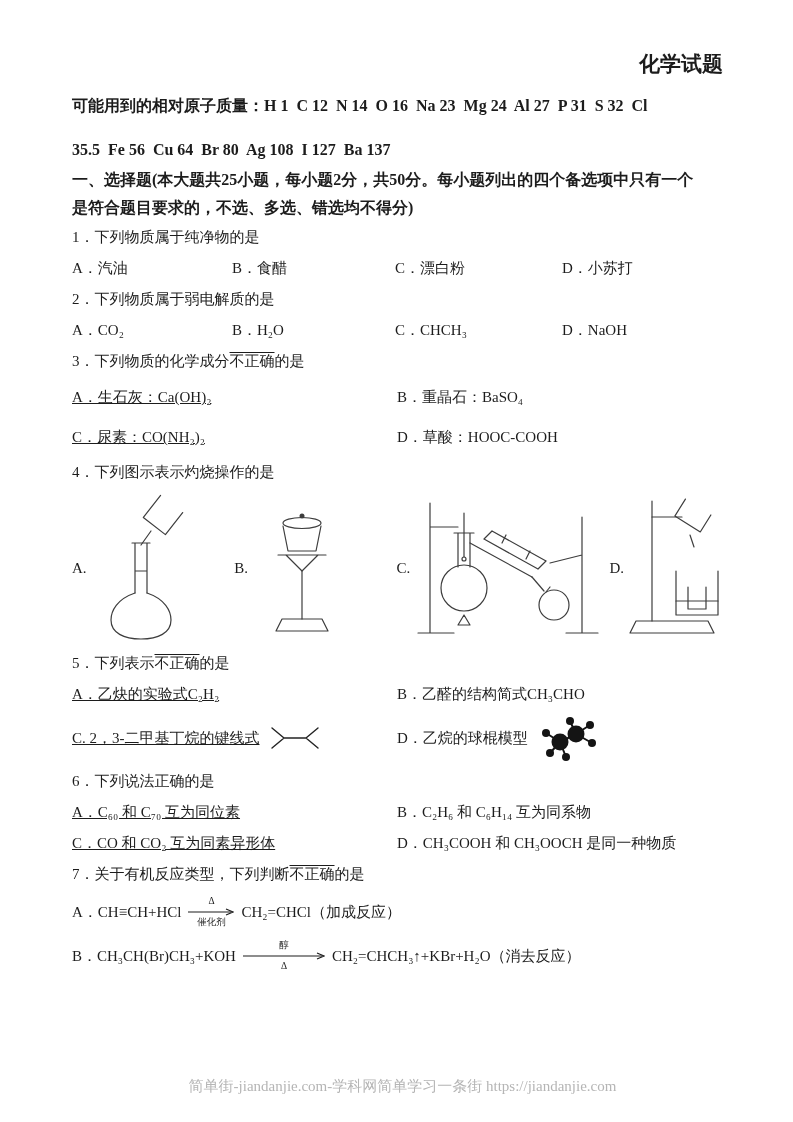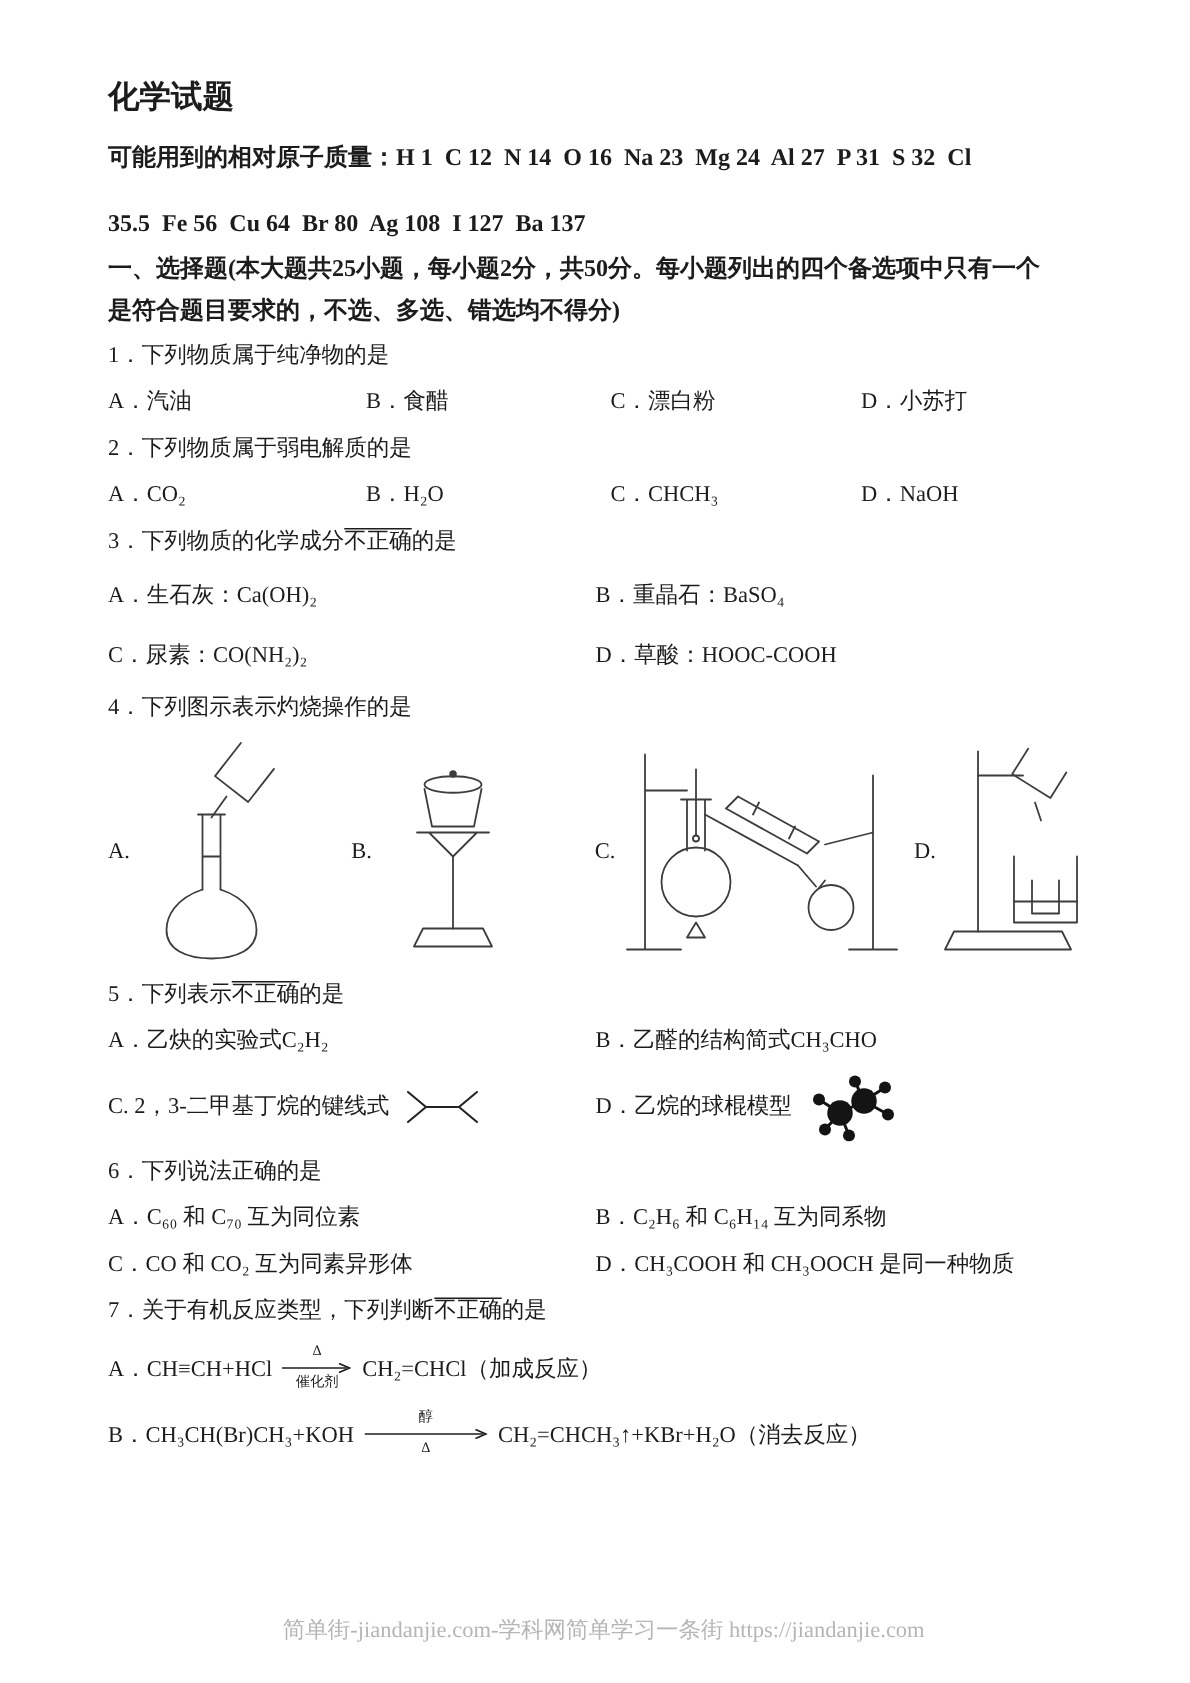--- a/index.html
+++ b/index.html
@@ -7,29 +7,29 @@
   .page {
     position: relative;
     width: 793px; height: 1122px;
     margin: 0 auto;
     background: #ffffff;
     font-family: "Liberation Serif", "DejaVu Serif", serif;
     color: #1c1c1c;
     overflow: hidden;
   }
   .content { padding: 50px 70px 0 72px; }
-  .title { font-size: 21px; line-height: 28px; font-weight: bold; text-align: left; margin: 0 0 12px 0; }
+  .title { font-size: 21px; line-height: 28px; font-weight: bold; text-align: right; margin: 0 0 12px 0; }
   .masses { font-weight: bold; font-size: 16px; line-height: 32px; white-space: pre; margin-top: 12px; }
   .section-hd { font-weight: bold; font-size: 16px; line-height: 28px; }
   .stem, .row { font-size: 15px; line-height: 31px; }
   .row { display: flex; align-items: flex-end; }
   .opts4 > span:nth-child(1) { width: 160px; }
-  .opts4 > span:nth-child(2) { width: 163px; margin-left: 12px; }
+  .opts4 > span:nth-child(2) { width: 163px; }
   .opts4 > span:nth-child(3) { width: 167px; }
-  .opts2 > span:nth-child(1), .opts2 > div:nth-child(1) { width: 325px; }
+  .opts2 > span:nth-child(1), .opts2 > div:nth-child(1) { width: 325px; text-decoration: underline; }
   .q3row { line-height: 40px; }
   .emph { text-decoration: overline; }
 
   .figs { display: flex; align-items: center; height: 160px; }
   .fig { display: flex; align-items: center; }
   .fig-label { margin-right: 4px; font-size: 15px; }
   .fw-a { width: 163px; } .fw-b { width: 163px; } .fw-c { width: 214px; }
 
   svg.app path, svg.app circle, svg.app ellipse {
     stroke: #3d3d3d; stroke-width: 1.2; fill: none;

